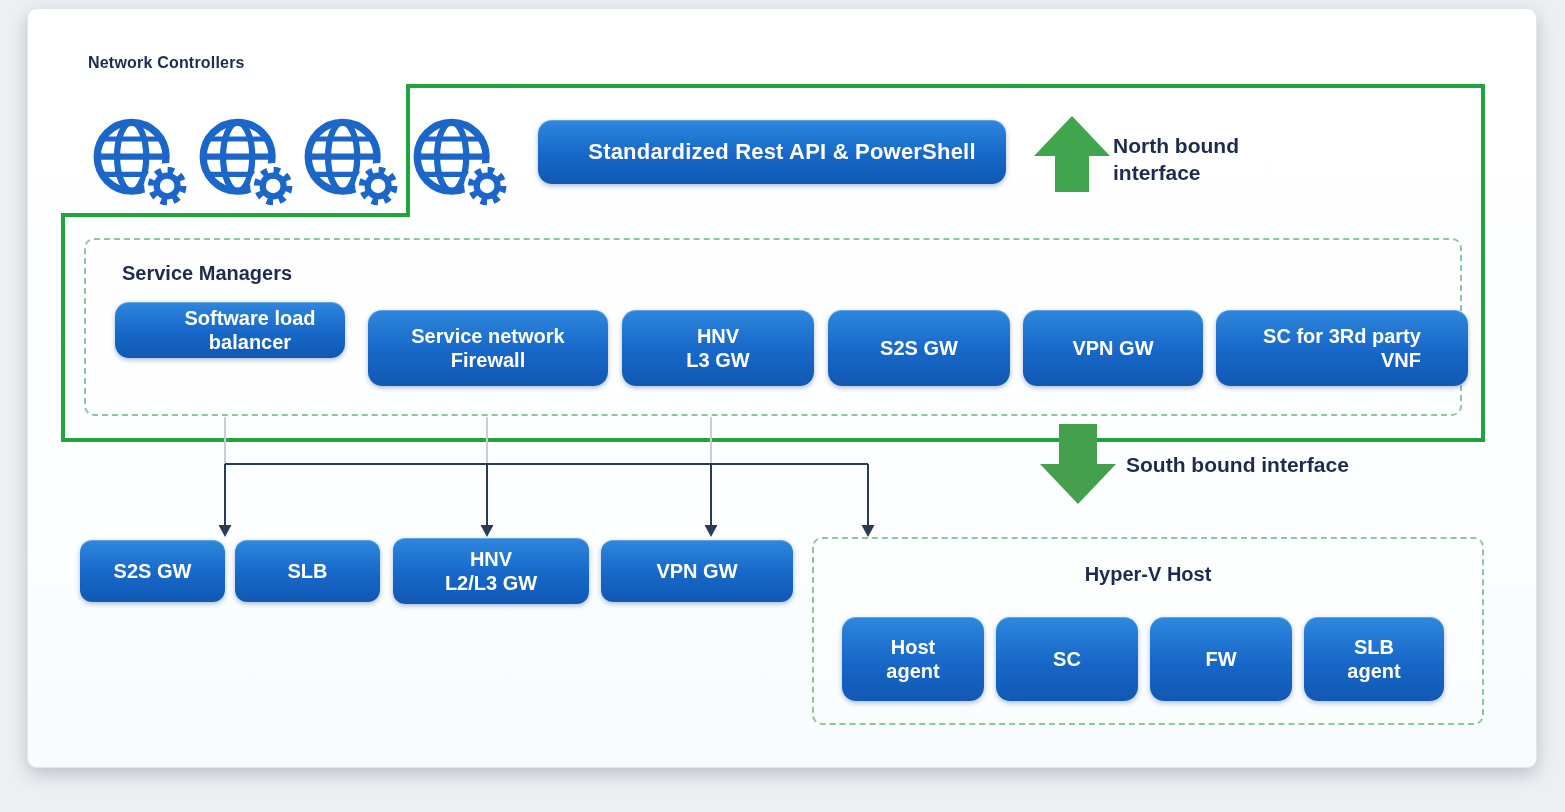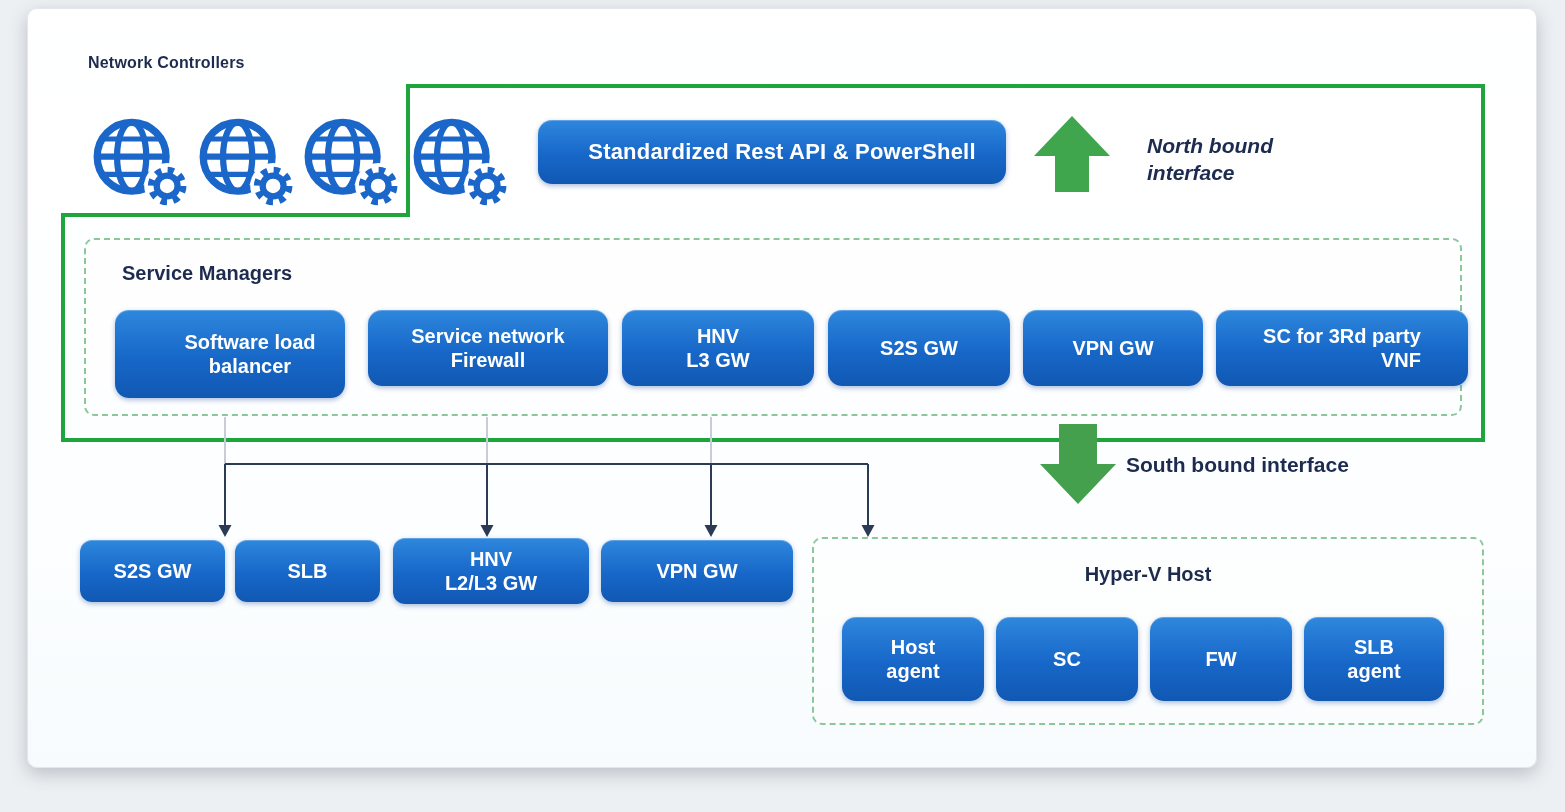--- a/index.html
+++ b/index.html
@@ -92,28 +92,28 @@
     </svg>
   <svg class="nc-icon" style="left:297px; top:115px;" viewBox="0 0 100 92">
       <use href="#globe-gear"></use>
     </svg>
   <svg class="nc-icon" style="left:406px; top:115px;" viewBox="0 0 100 92">
       <use href="#globe-gear"></use>
     </svg>
 
   <div class="btn api" style="left:538px; top:120px; width:468px; height:64px;padding-left:20px;">Standardized Rest API &amp; PowerShell</div>
 
-  <div class="label arrow-label" style="left:1147px; top:132px;font-style:italic;">North bound
+  <div class="label arrow-label" style="left:1113px; top:132px;">North bound
 interface</div>
 
   <div class="dashed-box" style="left:84px; top:238px; width:1378px; height:178px;">
     <div class="box-label" style="left:36px; top:22px;">Service Managers</div>
   </div>
 
-  <div class="btn" style="left:115px;  top:310px; width:230px; height:88px;padding-left:40px;">Software load
+  <div class="btn" style="left:115px;  top:302px; width:230px; height:56px;padding-left:40px;">Software load
 balancer</div>
   <div class="btn" style="left:368px;  top:310px; width:240px; height:76px;">Service network
 Firewall</div>
   <div class="btn" style="left:622px;  top:310px; width:192px; height:76px;">HNV
 L3 GW</div>
   <div class="btn" style="left:828px;  top:310px; width:182px; height:76px;">S2S GW</div>
   <div class="btn" style="left:1023px; top:310px; width:180px; height:76px;">VPN GW</div>
   <div class="btn" style="left:1216px; top:310px; width:252px; height:76px;text-align:right;">SC for 3Rd party
 VNF</div>
 

